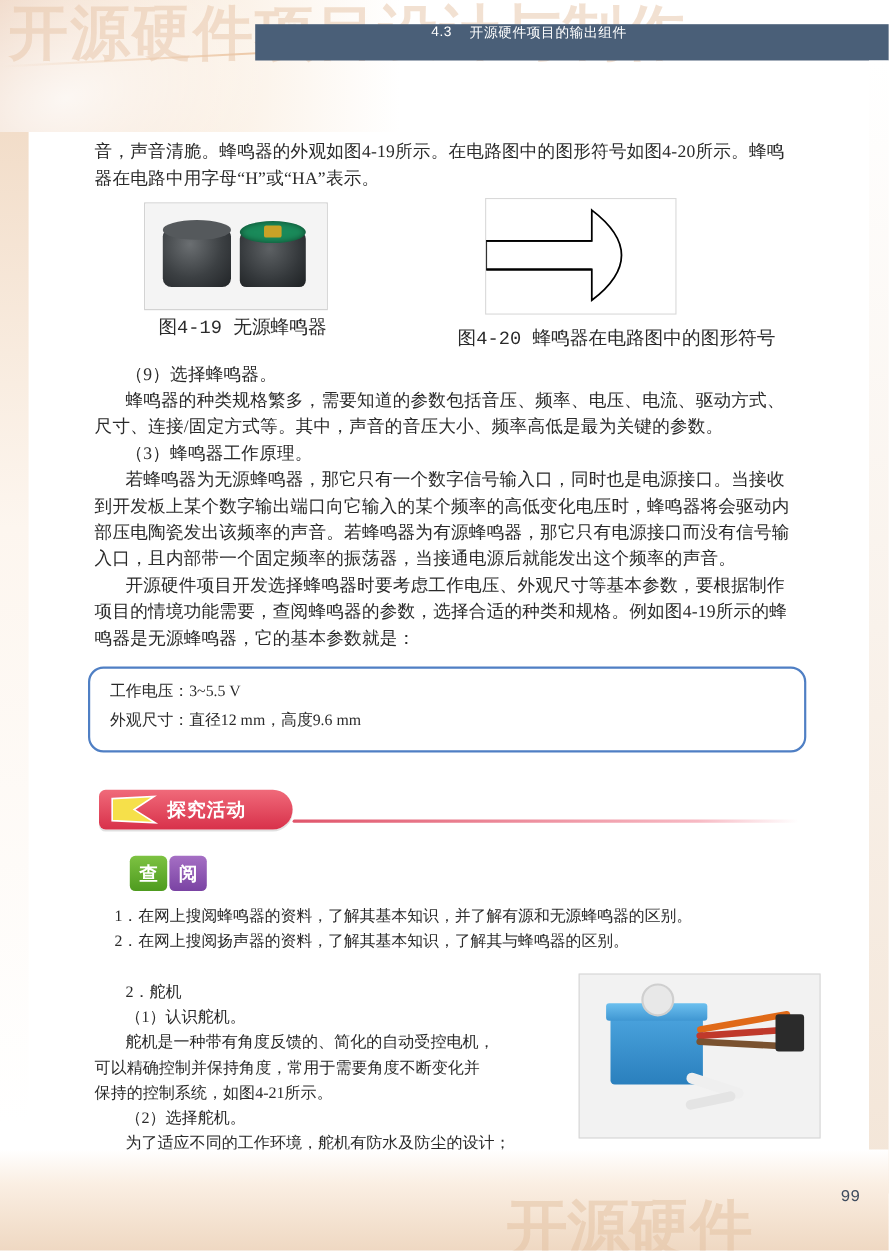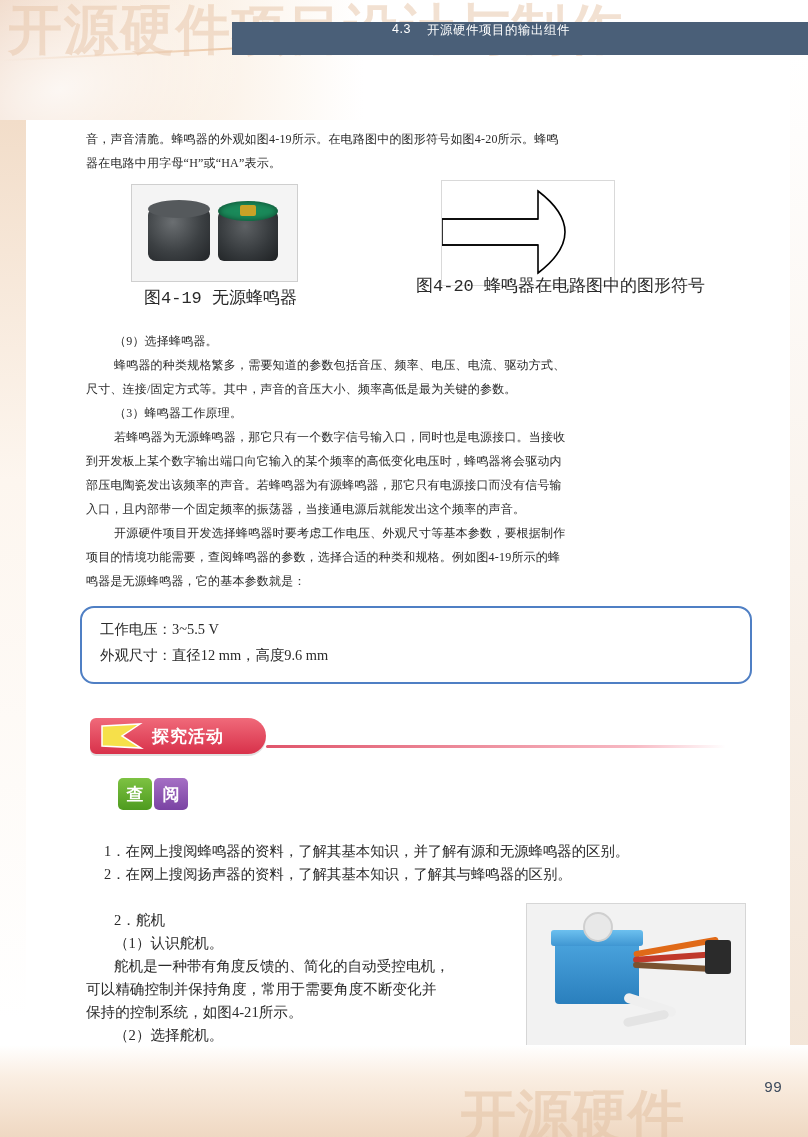--- a/index.html
+++ b/index.html
@@ -70,21 +70,21 @@
   .page-number{
     position:absolute;right:26px;bottom:40px;
     font-size:15px;color:#3f4c5e;font-family:Liberation Mono, monospace;
   }
   
   .content{
     position:absolute;left:86px;top:128px;width:650px;
   }
   p.body{
     margin:0 0 2px 0;
-    font-size:12px;line-height:22px;color:#2a2a2a;
+    font-size:16px;line-height:22px;color:#2a2a2a;
     text-align:justify;
     letter-spacing:.2px;
   }
   
   .figrow{
     position:relative;height:132px;margin-top:10px;
   }
   .photo-buzzer{
     position:absolute;left:45px;top:0;width:165px;height:96px;
     background:#ffffff;border:1px solid #cfcfcf;
@@ -116,26 +116,26 @@
   }
   .symbol-box{
     position:absolute;left:355px;top:-4px;width:172px;height:104px;
     background:#ffffff;border:1px solid #d9d9d9;
   }
   .cap{
     position:absolute;font-size:17px;color:#2a2a2a;
     font-family:Liberation Mono, monospace;white-space:nowrap;
   }
   .cap-1{left:58px;top:102px;}
-  .cap-2{left:330px;top:90px;}
+  .cap-2{left:330px;top:112px;}
   
   .specbox{
     margin-top:14px;margin-left:-6px;
     width:630px;border:2px solid #4f7fc4;border-radius:14px;
-    padding:10px 20px 12px 18px;
+    padding:10px 1px 12px 18px;
     background:#ffffff;
   }
   .specbox p{margin:0 0 4px 0;font-size:14.4px;color:#2a2a2a;line-height:22px;}
   
   .activity{
     position:relative;margin-top:34px;height:44px;font-family:Liberation Serif, serif;
   }
   .act-pill{
     position:absolute;left:4px;top:0;width:176px;height:36px;
     background:linear-gradient(180deg,#f06a7a,#d8314a);
@@ -277,21 +277,21 @@
         <span class="lbl">探究活动</span>
       </div>
       <div class="act-line"></div>
     </div>
 
     <div class="readbadge">
       <div class="rb rb1">查</div>
       <div class="rb rb2">阅</div>
     </div>
 
-    <p class="listitem" style="margin-top:28px">1．在网上搜阅蜂鸣器的资料，了解其基本知识，并了解有源和无源蜂鸣器的区别。</p>
+    <p class="listitem" style="margin-top:10px">1．在网上搜阅蜂鸣器的资料，了解其基本知识，并了解有源和无源蜂鸣器的区别。</p>
     <p class="listitem">2．在网上搜阅扬声器的资料，了解其基本知识，了解其与蜂鸣器的区别。</p>
 
     <div class="servo-wrap">
       <div class="servo-text">
         <p style="margin-top:23px;text-indent:28px">2．舵机</p>
         <p style="text-indent:28px">（1）认识舵机。</p>
         <p style="text-indent:28px">舵机是一种带有角度反馈的、简化的自动受控电机，</p>
         <p>可以精确控制并保持角度，常用于需要角度不断变化并</p>
         <p>保持的控制系统，如图4-21所示。</p>
         <p style="text-indent:28px">（2）选择舵机。</p>

